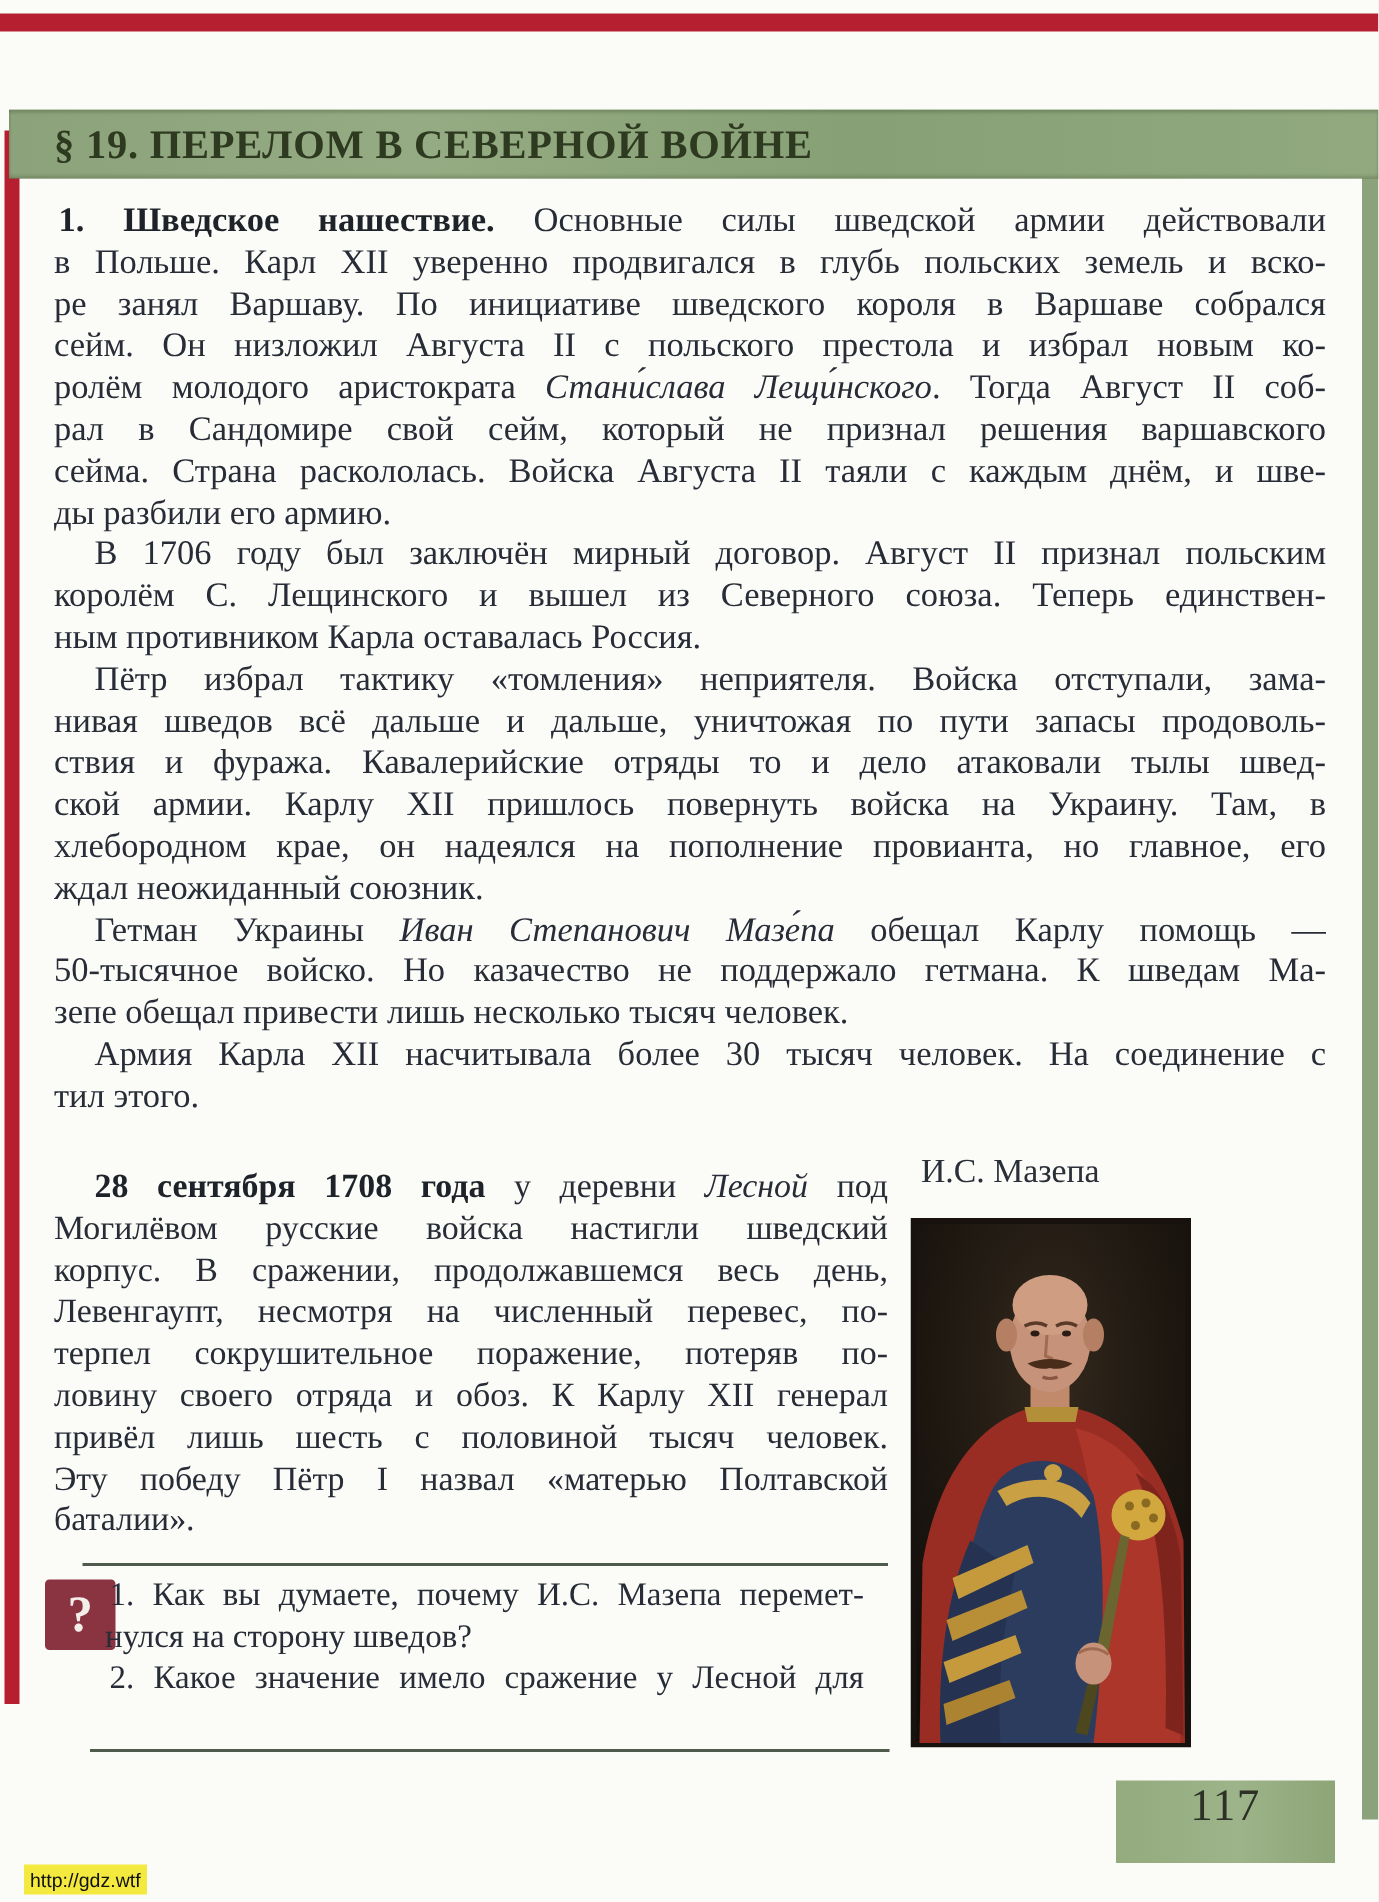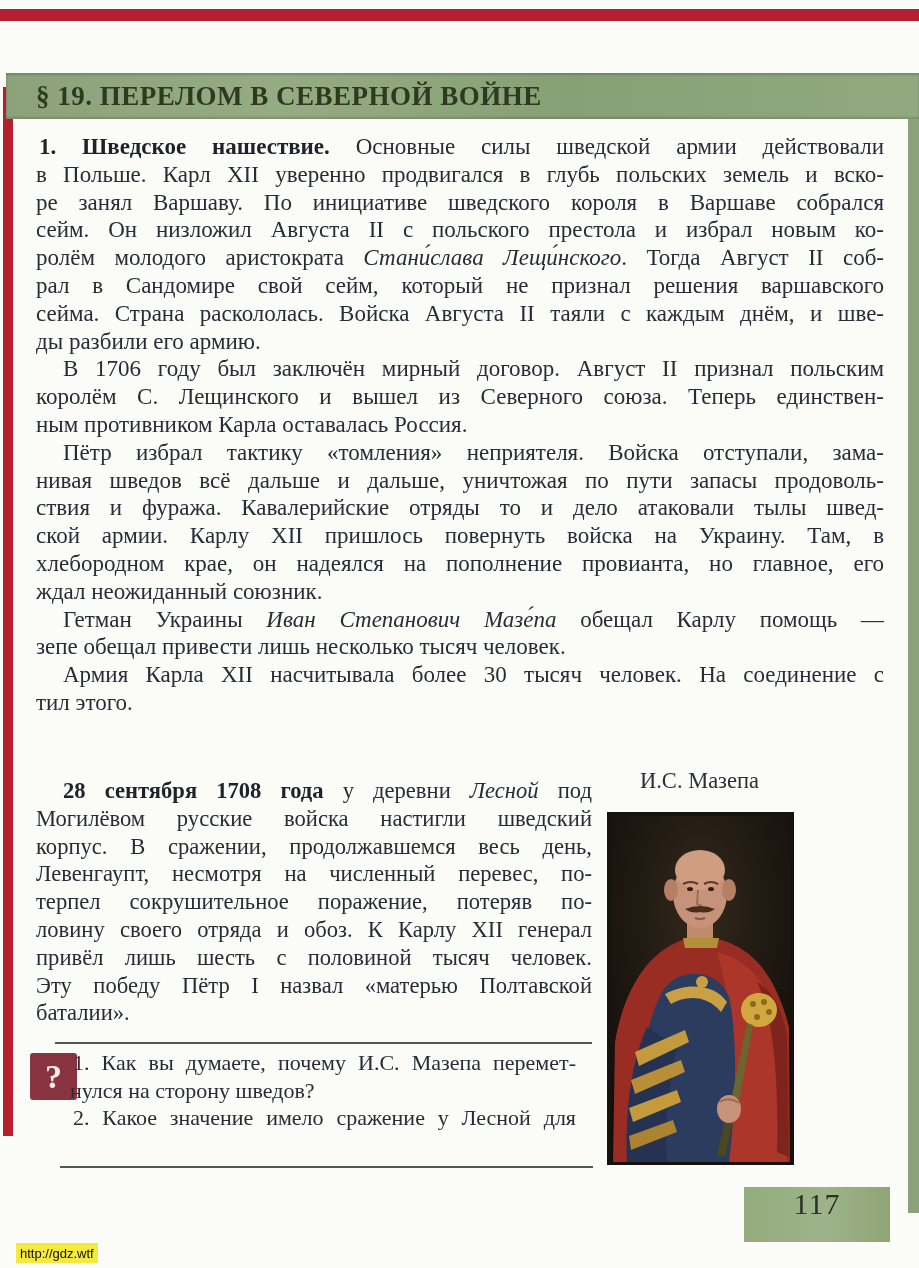--- a/index.html
+++ b/index.html
@@ -20,21 +20,21 @@
   #article{position:absolute;left:36px;top:133px;width:848px;font-size:23px;line-height:27.8px;}
   .para{margin:0;}
   .para .tl:first-child{text-indent:27px;}
   .para.noind .tl:first-child{text-indent:3px;}
   .tl{text-align:justify;text-align-last:justify;white-space:nowrap;overflow:hidden;}
   .tl.last{text-align-last:left;}
   .tl span.b{font-weight:bold;color:#1e2329;}
   .tl span.i{font-style:italic;}
   
   #leftcol{position:absolute;left:36px;top:777px;width:556px;font-size:22.6px;line-height:27.8px;}
-  #figcap{position:absolute;left:640px;top:768px;font-size:22.5px;color:#2a2f38;white-space:nowrap;}
+  #figcap{position:absolute;left:614px;top:768px;font-size:22.5px;color:#2a2f38;white-space:nowrap;}
   #portrait{position:absolute;left:607px;top:812px;width:187px;height:353px;}
   #portrait svg{display:block;width:187px;height:353px;}
   
   .rule{position:absolute;height:2px;background:#4d5a4c;}
   #rule1{left:55px;top:1042px;width:537px;}
   #rule2{left:60px;top:1166px;width:533px;}
   #qicon{position:absolute;left:30px;top:1053px;width:47px;height:47px;border-radius:3px;
          display:flex;align-items:center;justify-content:center;}
   #qicon .g{color:#f3eee8;font-size:34px;font-weight:bold;font-family:"Liberation Serif",serif;line-height:1;}
   #qtext{position:absolute;left:70px;top:1049px;width:506px;font-size:22px;line-height:27.7px;}
@@ -80,20 +80,21 @@
       <div class="para">
         <div class="tl"><span>Пётр избрал тактику «томления» неприятеля. Войска отступали, зама-</span></div>
         <div class="tl"><span>нивая шведов всё дальше и дальше, уничтожая по пути запасы продоволь-</span></div>
         <div class="tl"><span>ствия и фуража. Кавалерийские отряды то и дело атаковали тылы швед-</span></div>
         <div class="tl"><span>ской армии. Карлу XII пришлось повернуть войска на Украину. Там, в</span></div>
         <div class="tl"><span>хлебородном крае, он надеялся на пополнение провианта, но главное, его</span></div>
         <div class="tl last"><span>ждал неожиданный союзник.</span></div>
       </div>
       <div class="para">
         <div class="tl"><span>Гетман Украины </span><span class="i">Иван Степанович Мазе́па</span><span> обещал Карлу помощь —</span></div>
+        <div class="tl"><span>50-тысячное войско. Но казачество не поддержало гетмана. К шведам Ма-</span></div>
         <div class="tl last"><span>зепе обещал привести лишь несколько тысяч человек.</span></div>
       </div>
       <div class="para">
         <div class="tl"><span>Армия Карла XII насчитывала более 30 тысяч человек. На соединение с</span></div>
         <div class="tl last"><span>тил этого.</span></div>
       </div>
     </div>
 
   <div id="leftcol">
       <div class="para">

